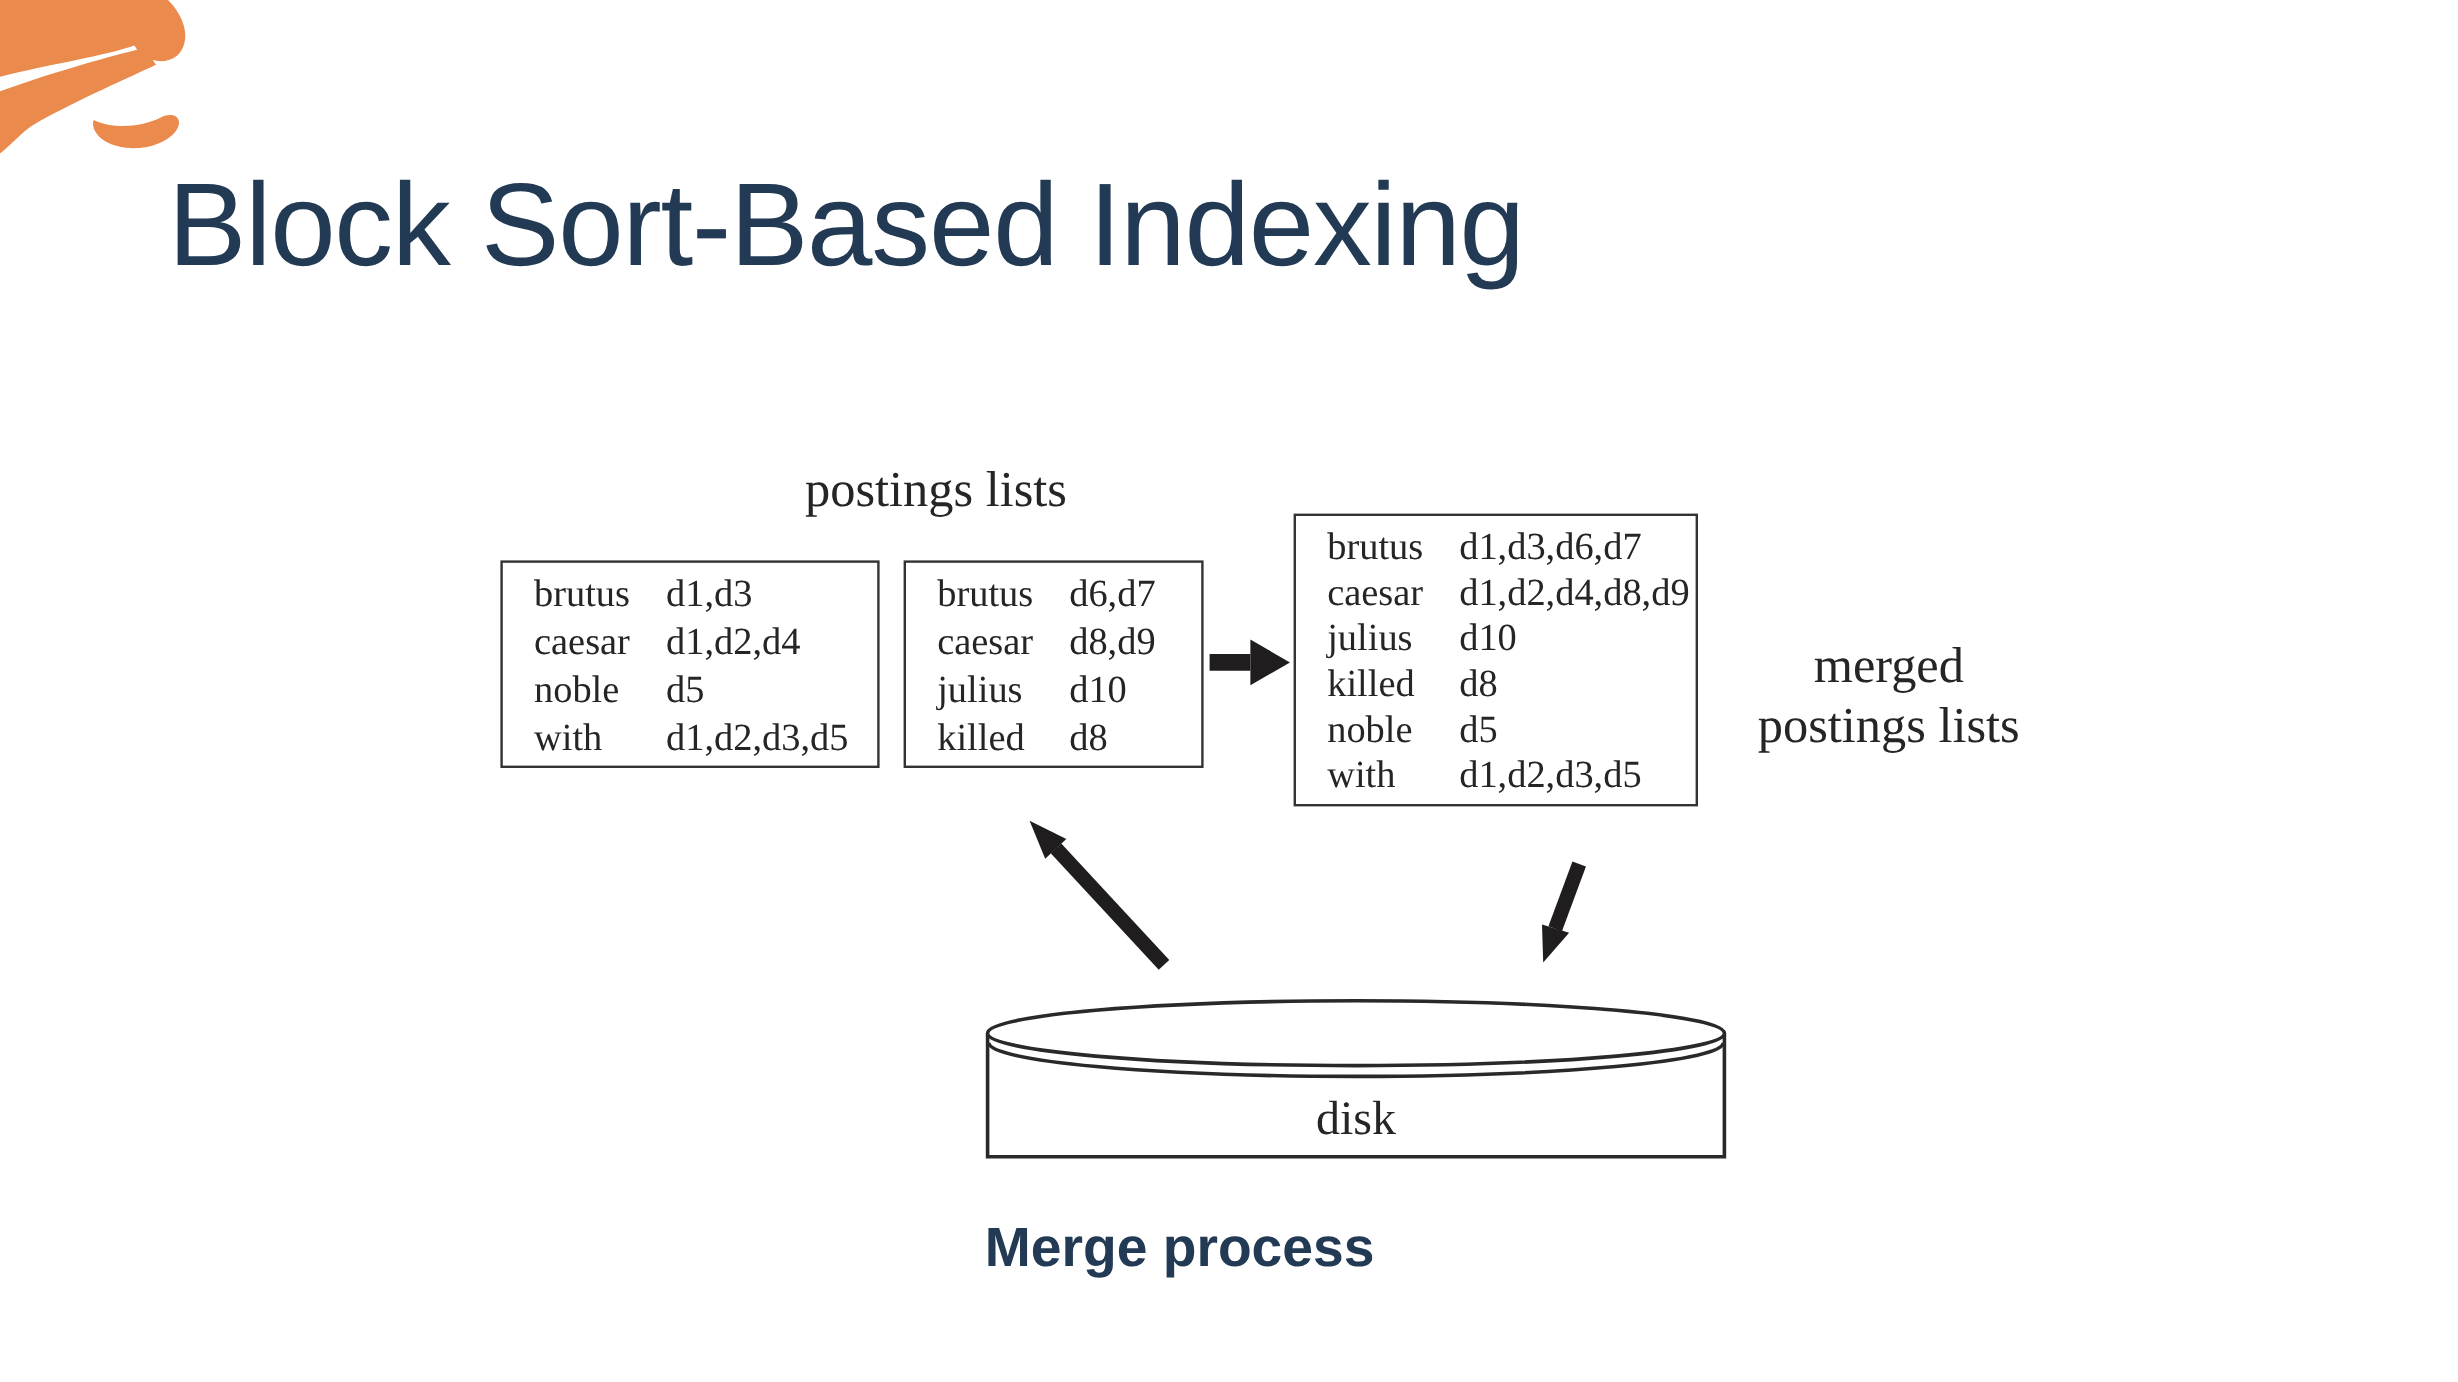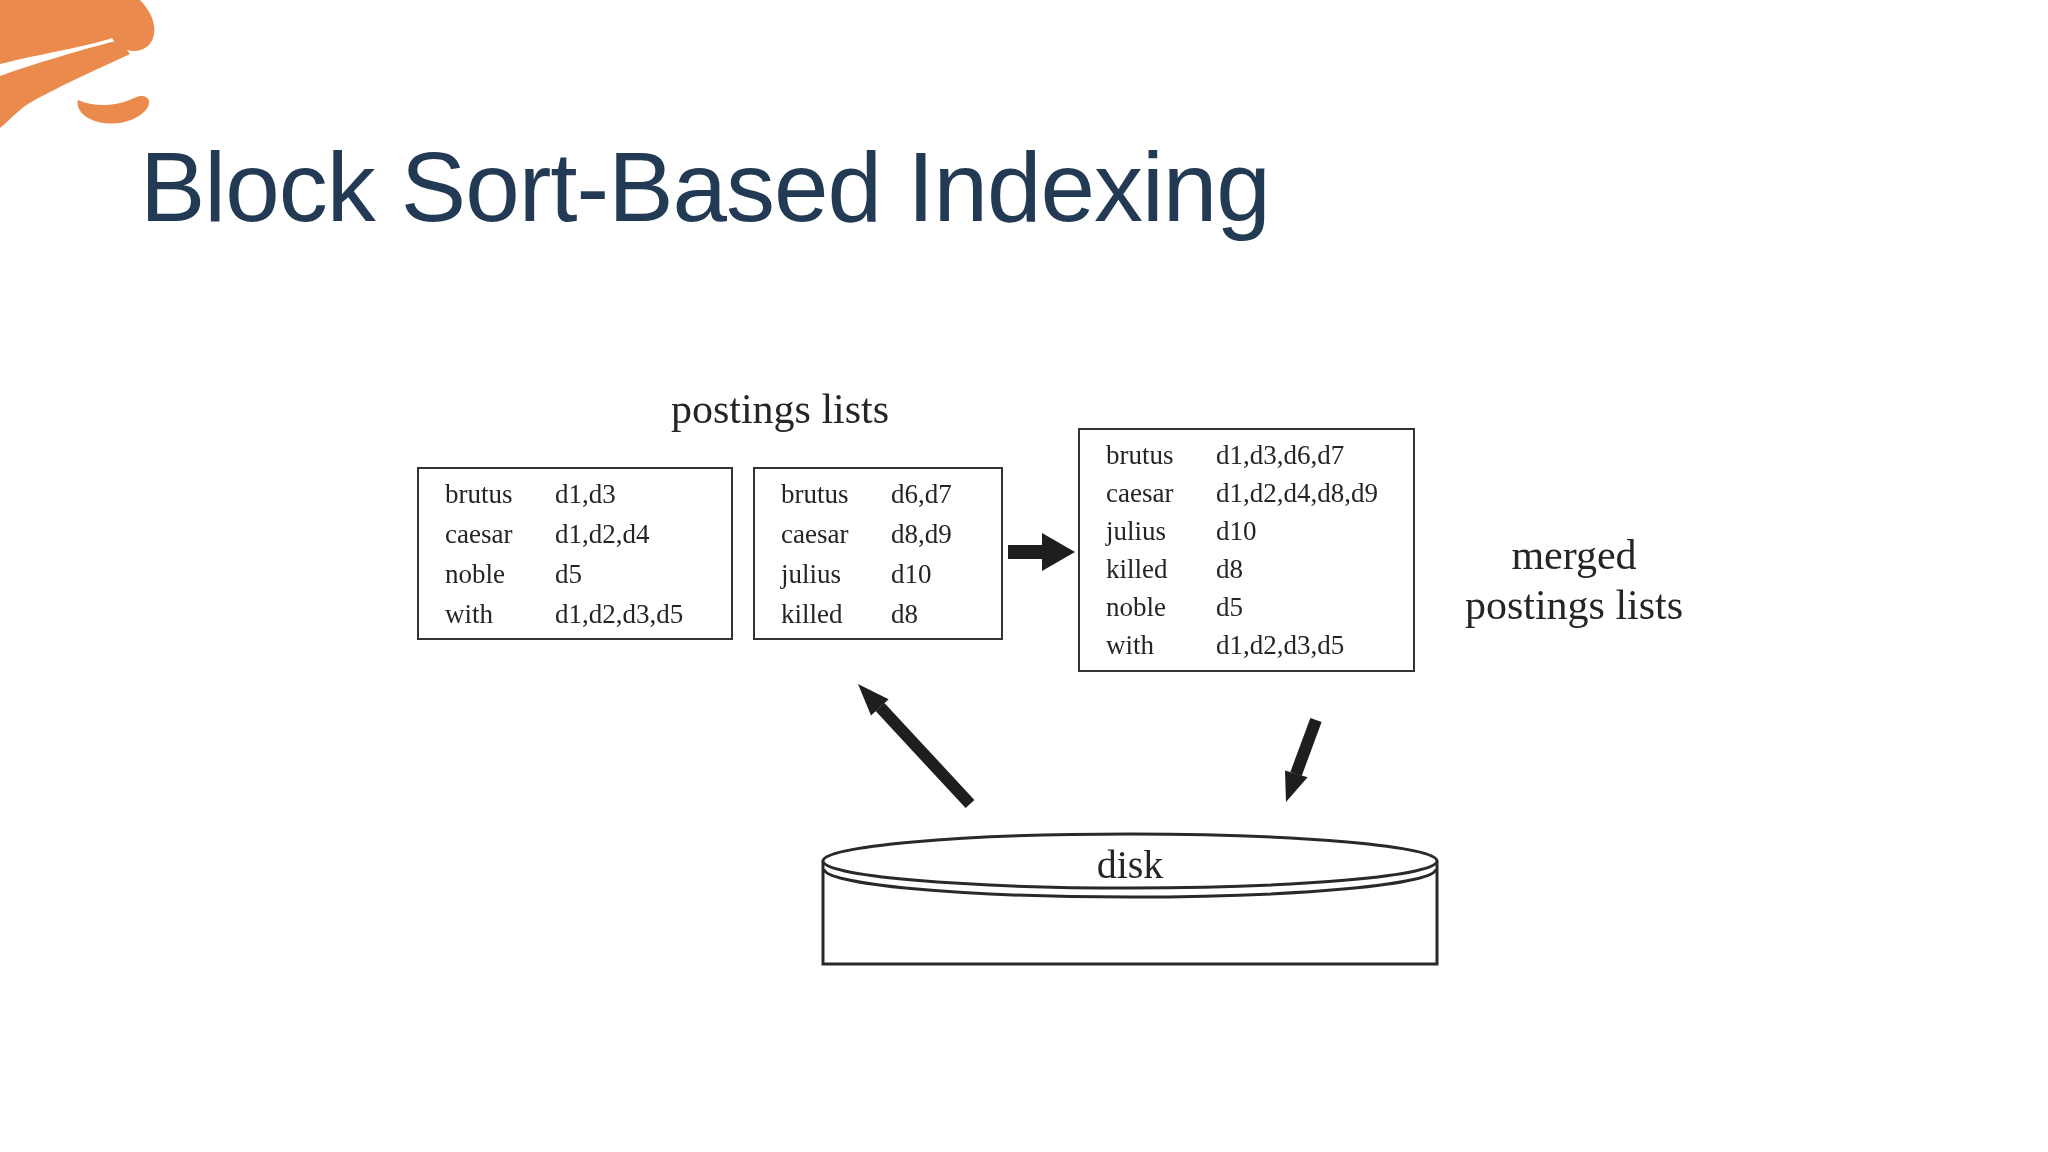--- a/index.html
+++ b/index.html
@@ -39,26 +39,26 @@
   .pbox{
     position:absolute;
     border:2px solid #343232;
     background:#fff;
     display:flex;flex-direction:column;justify-content:center;
     padding-left:26px;
   }
   #block-1{left:417px;top:467px;width:316px;height:173px;}
   #block-2{left:753px;top:467px;width:250px;height:173px;}
   #block-merged{left:1078px;top:428px;width:337px;height:244px;}
-  .prow{display:flex;font-size:27px;line-height:40px;white-space:nowrap;}
+  .prow{display:flex;font-size:32px;line-height:40px;white-space:nowrap;}
   #block-merged .prow{line-height:38px;}
   .prow .term{width:110px;flex:none;}
 
   #disk-label{
-    position:absolute;left:815px;top:841px;width:630px;
+    position:absolute;left:815px;top:908px;width:630px;
     text-align:center;font-size:40px;
   }
 
   .slide-caption{
     position:absolute;left:700px;top:1012px;width:566px;
     text-align:center;
     font-size:46px;font-weight:700;
     color:var(--heading-navy,#223A53);
   }
 
@@ -182,14 +182,15 @@
     </g>
   </svg>
 
   <svg class="overlay" style="left:815px;top:825px" width="630" height="150" viewBox="0 0 630 150">
     <path class="cyl" fill="#ffffff" d="M8 36 L8 139 L622 139 L622 36"></path>
     <ellipse class="cyl" fill="#ffffff" cx="315" cy="36" rx="307" ry="27"></ellipse>
     <path class="cyl" fill="none" d="M9 44 A306 28 0 0 0 621 44"></path>
   </svg>
   <div class="serif" id="disk-label">disk</div>
 
+  <div class="slide-caption">Merge process</div>
 
 </div>
 
 </body></html>

